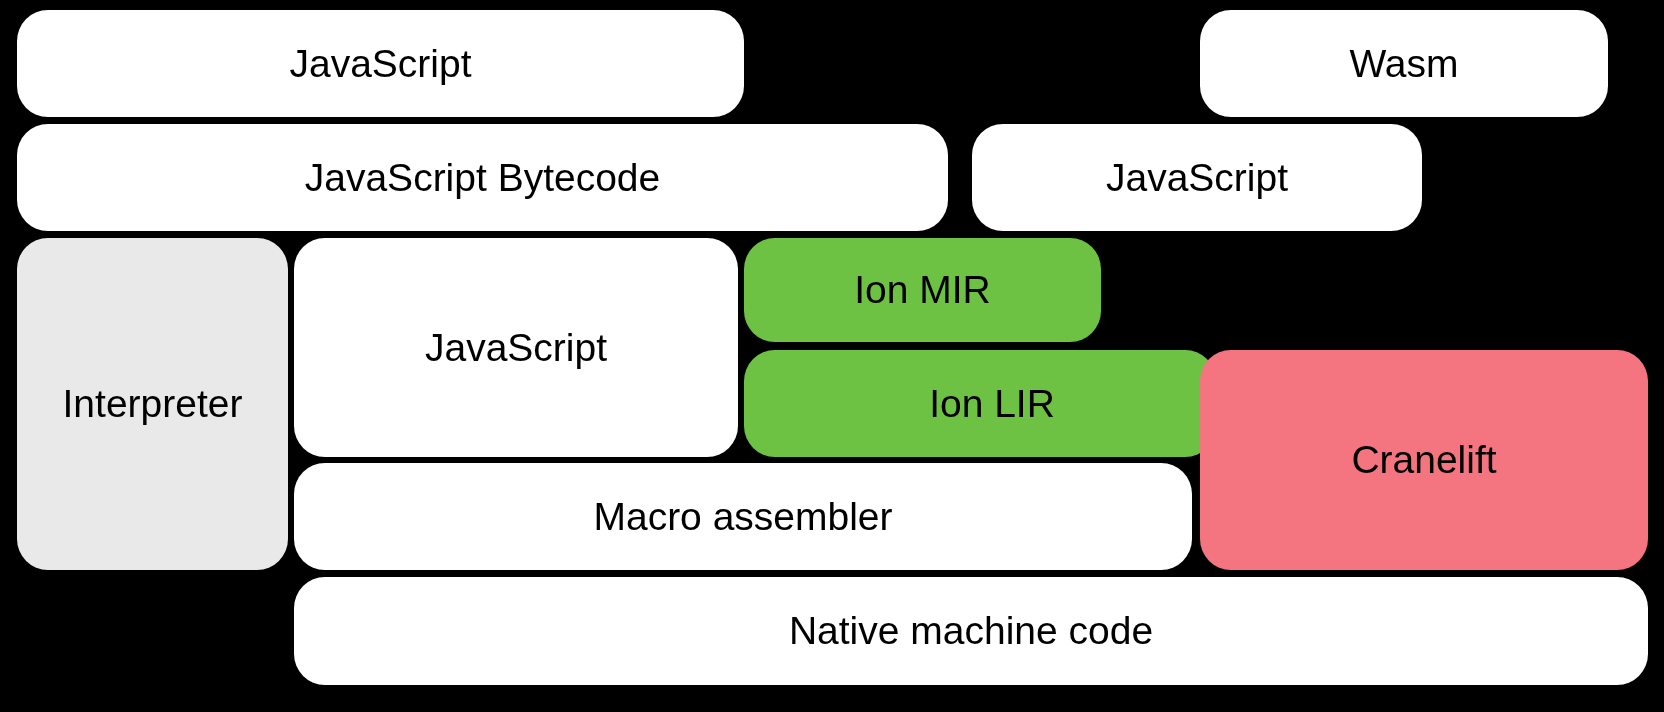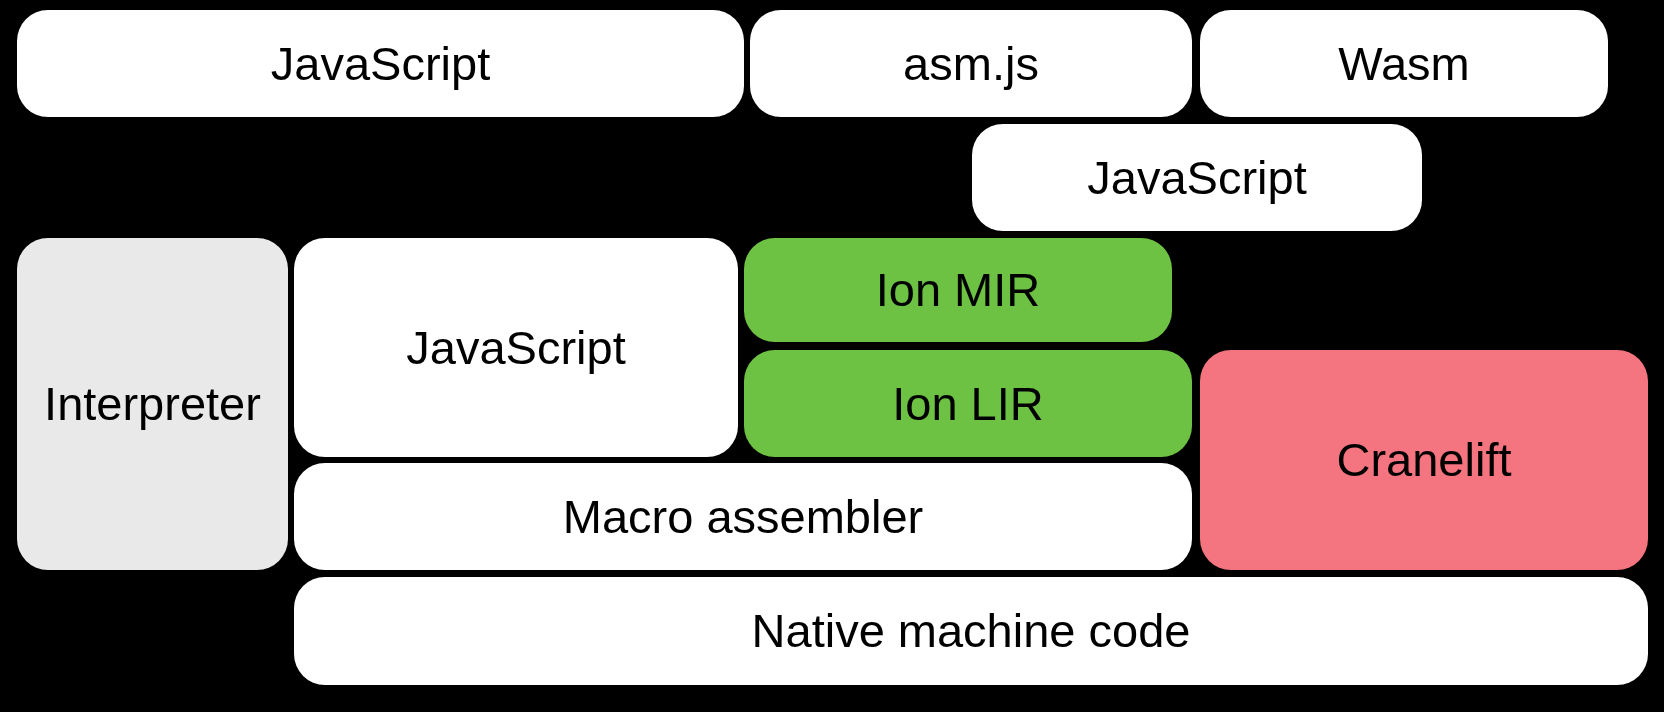--- a/index.html
+++ b/index.html
@@ -16,55 +16,55 @@
     font-family: "Liberation Sans", sans-serif;
     color: #000000;
   }
   .box {
     position: absolute;
     border-radius: 31px;
     display: flex;
     align-items: center;
     justify-content: center;
     text-align: center;
-    font-size: 47px;
+    font-size: 39px;
     line-height: 62px;
     background: #ffffff;
   }
   .b-javascript   { left: 17px;   top: 10px;  width: 727px;  height: 107px; }
   .b-asmjs        { left: 750px;  top: 10px;  width: 442px;  height: 107px; }
   .b-wasm         { left: 1200px; top: 10px;  width: 408px;  height: 107px; }
   .b-bytecode     { left: 17px;   top: 124px; width: 931px;  height: 107px; }
   .b-baldrmonkey  { left: 972px;  top: 124px; width: 450px;  height: 107px; }
   .b-interpreter  { left: 17px;   top: 238px; width: 271px;  height: 332px; background: #e9e9e9; }
   .b-baseline     { left: 294px;  top: 238px; width: 444px;  height: 219px; }
-  .b-ion-mir      { left: 744px;  top: 238px; width: 428px;  height: 104px; background: #6ec243; }
-  .b-ion-lir      { left: 744px;  top: 350px; width: 448px;  height: 107px; background: #6ec243; }
+  .b-ion-mir      { left: 744px;  top: 238px; width: 357px;  height: 104px; background: #6ec243; }
+  .b-ion-lir      { left: 744px;  top: 350px; width: 448px;  height: 107px; background: #6ec243; padding-left: 24px; }
   .b-cranelift    { left: 1200px; top: 350px; width: 448px;  height: 220px; background: #f4747f; }
   .b-macro        { left: 294px;  top: 463px; width: 898px;  height: 107px; }
   .b-native       { left: 294px;  top: 577px; width: 1354px; height: 108px; }
   .lbl { display: block; }
 </style>
 </head>
 <body>
 
 <div class="canvas">
 
   <div class="box b-javascript">
     <span class="lbl">JavaScript</span>
   </div>
 
-  <div class="box b-asmjs">
-    <span class="lbl">asm.js</span>
-  </div>
 
   <div class="box b-wasm">
     <span class="lbl">Wasm</span>
   </div>
 
+  <div class="box b-bytecode">
+    <span class="lbl">JavaScript Bytecode</span>
+  </div>
 
   <div class="box b-baldrmonkey">
     <span class="lbl">JavaScript</span>
   </div>
 
   <div class="box b-interpreter">
     <span class="lbl">Interpreter</span>
   </div>
 
   <div class="box b-baseline">

